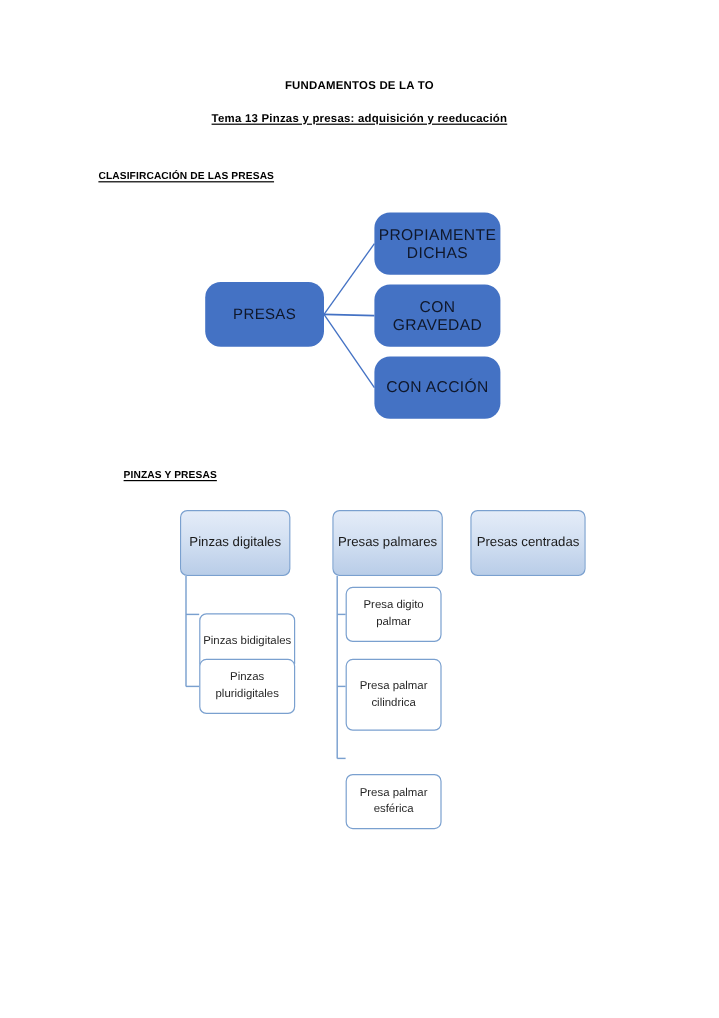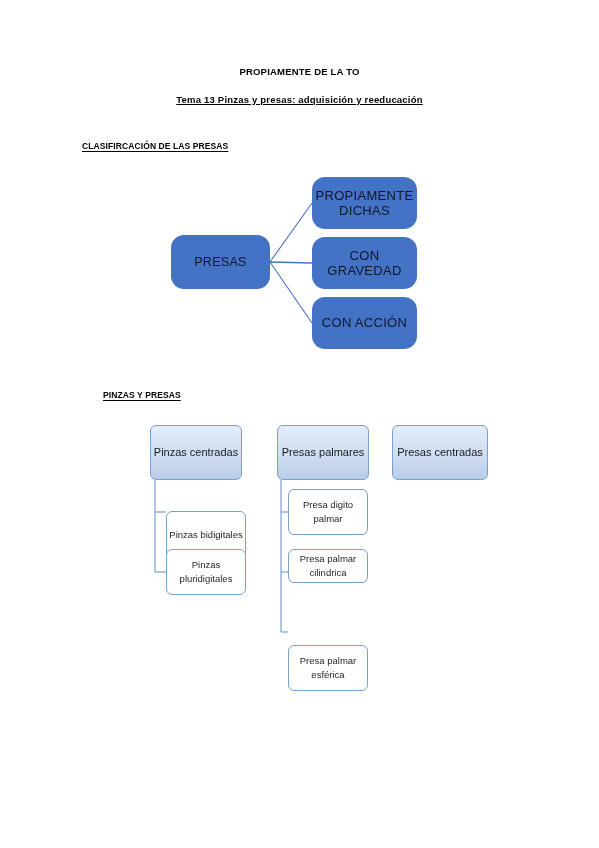--- a/index.html
+++ b/index.html
@@ -105,29 +105,29 @@
     align-items: center;
     justify-content: center;
     text-align: center;
     line-height: 1.45;
     font-size: 9.5px;
     font-family: "Liberation Sans", sans-serif;
   }
   #node-pinzas-bidigitales    { left: 166px; top: 489px; width: 80px; height: 48px; margin-top: 22px; }
   #node-pinzas-pluridigitales { left: 166px; top: 549px; width: 80px; height: 46px; }
   #node-presa-digito-palmar   { left: 288px; top: 489px; width: 80px; height: 46px; text-align: center; }
-  #node-presa-palmar-cilin    { left: 288px; top: 549px; width: 80px; height: 34px; }
+  #node-presa-palmar-cilin    { left: 288px; top: 549px; width: 80px; height: 60px; }
   #node-presa-palmar-esfer    { left: 288px; top: 609px; width: 80px; height: 46px; margin-top: 36px; }
 </style>
 </head>
 <body>
 
 <div id="page">
 
-  <div class="doc-title" id="main-title">PROPIAMENTE DE LA TO</div>
+  <div class="doc-title" id="main-title">FUNDAMENTOS DE LA TO</div>
 
   <div class="doc-title" id="sub-title">Tema 13 Pinzas y presas: adquisición y reeducación</div>
 
   <div class="section-heading" id="heading-clasificacion">CLASIFIRCACIÓN DE LAS PRESAS</div>
 
   <svg class="svg-layer" width="599" height="848" viewBox="0 0 599 848">
 
     <g stroke="#4472C4" stroke-width="1.1" fill="none">
       <line x1="270" y1="262" x2="312" y2="203"></line>
       <line x1="270" y1="262" x2="312" y2="263" stroke-width="1.3"></line>
@@ -151,21 +151,21 @@
   <div class="node-blue" id="node-presas">PRESAS</div>
 
   <div class="node-blue" id="node-propiamente">PROPIAMENTE DICHAS</div>
 
   <div class="node-blue" id="node-con-gravedad">CON GRAVEDAD</div>
 
   <div class="node-blue" id="node-con-accion">CON ACCIÓN</div>
 
   <div class="section-heading" id="heading-pinzas">PINZAS Y PRESAS</div>
 
-  <div class="node-header" id="node-pinzas-digitales">Pinzas centradas</div>
+  <div class="node-header" id="node-pinzas-digitales">Pinzas digitales</div>
 
   <div class="node-header" id="node-presas-palmares">Presas palmares</div>
 
   <div class="node-header" id="node-presas-centradas">Presas centradas</div>
 
   <div class="node-leaf" id="node-pinzas-bidigitales">Pinzas bidigitales</div>
 
   <div class="node-leaf" id="node-pinzas-pluridigitales">Pinzas pluridigitales</div>
 
   <div class="node-leaf" id="node-presa-digito-palmar">Presa digito palmar</div>

